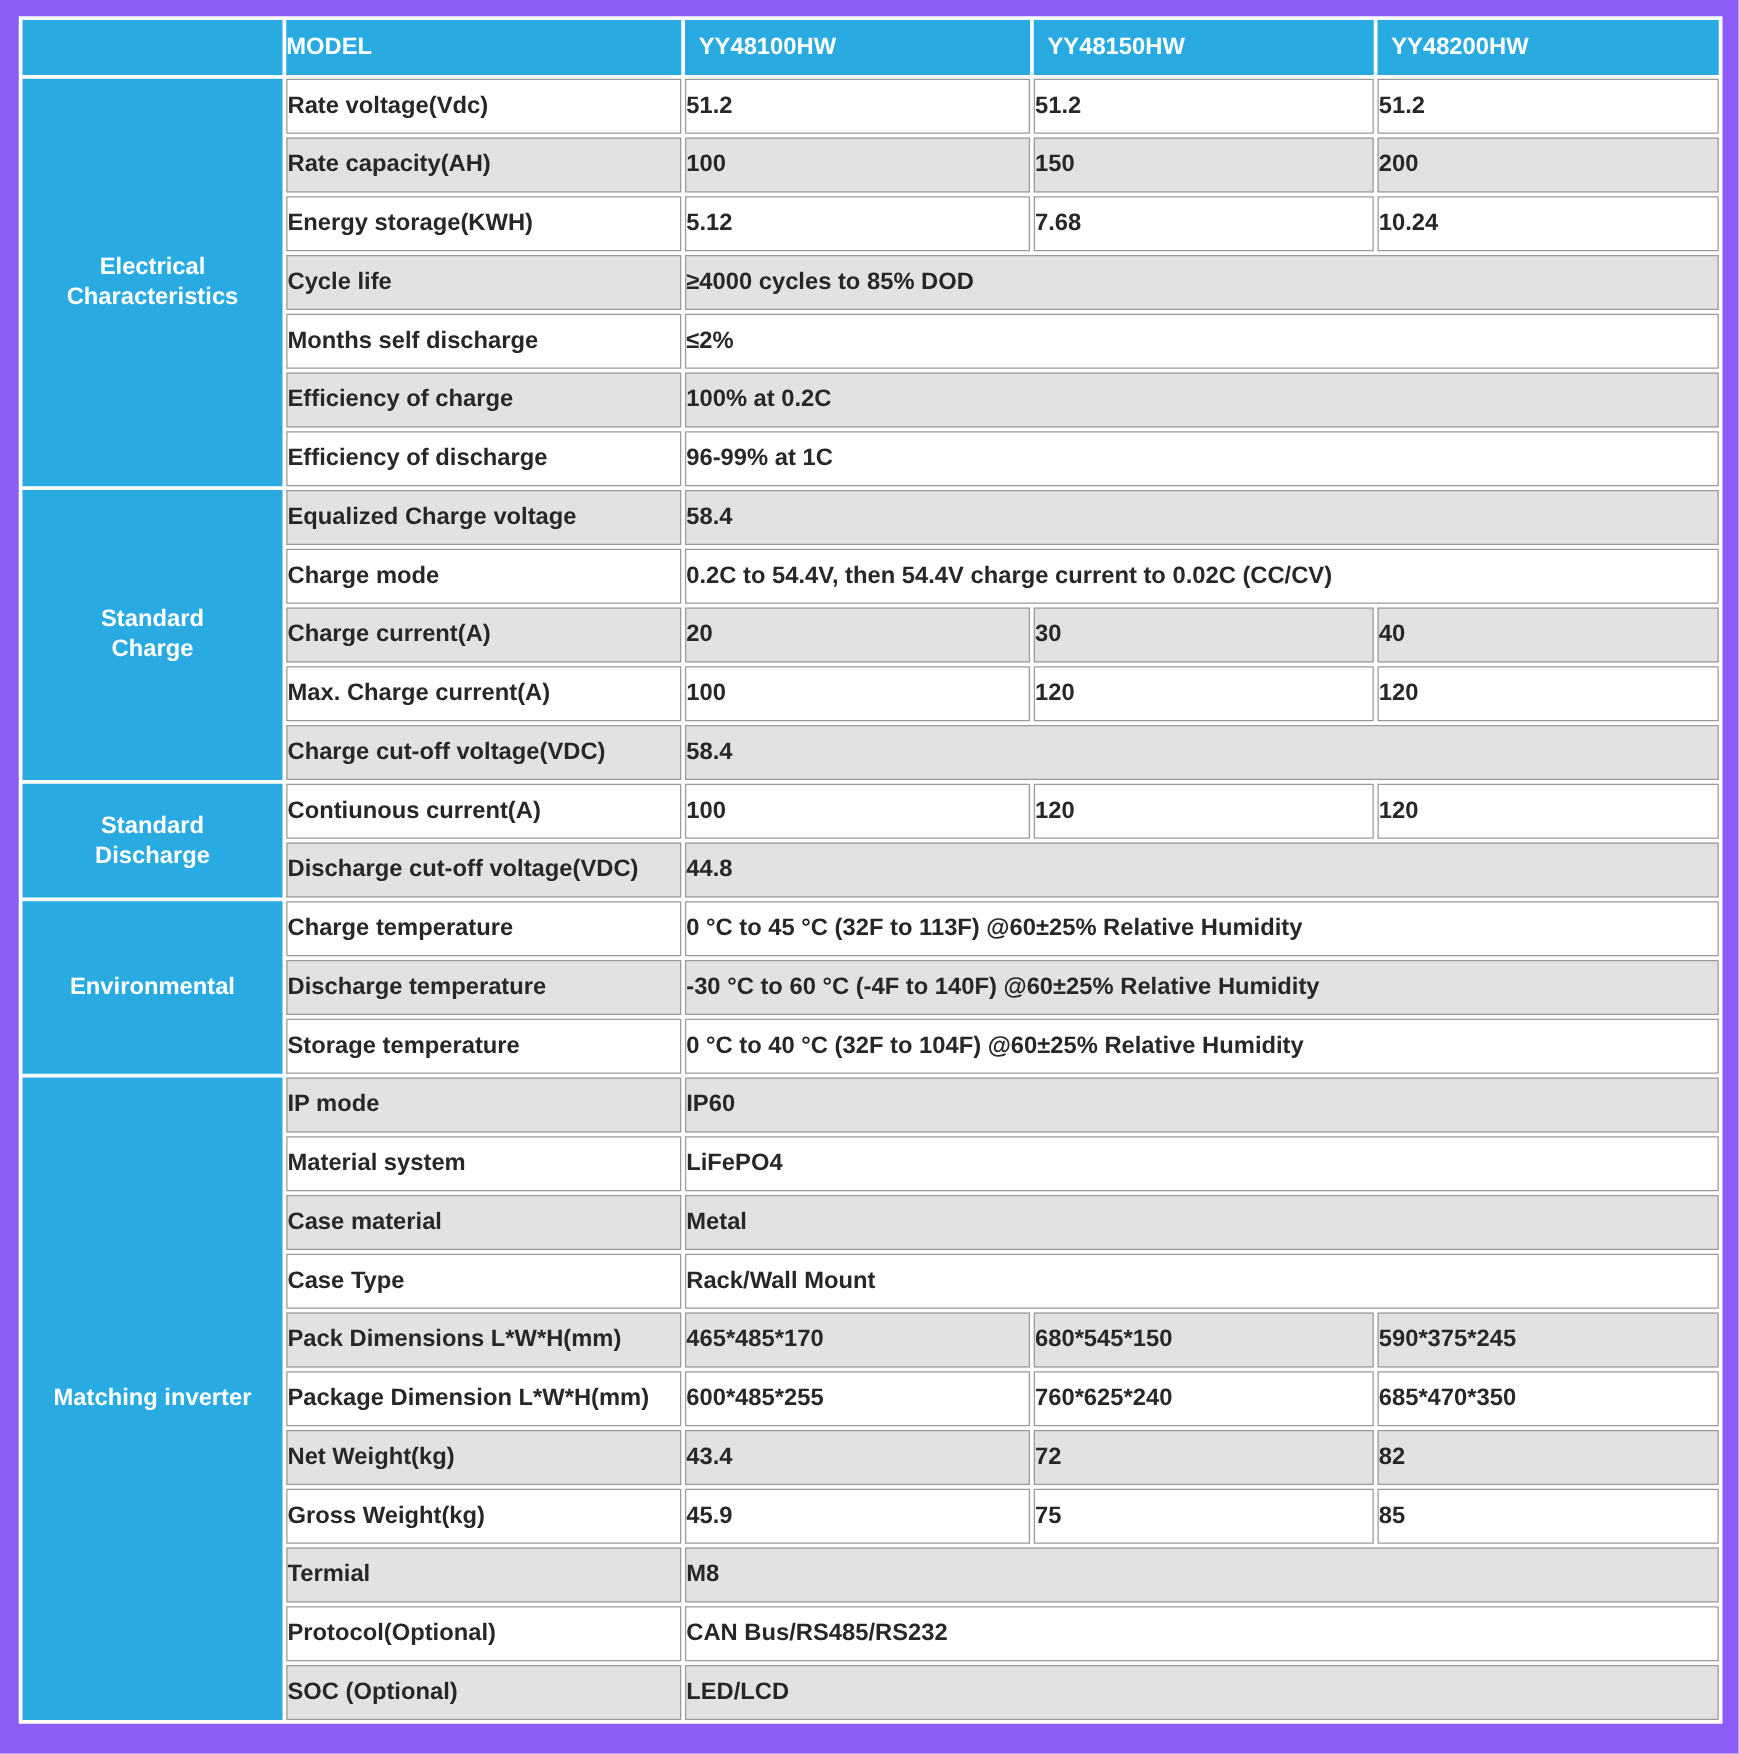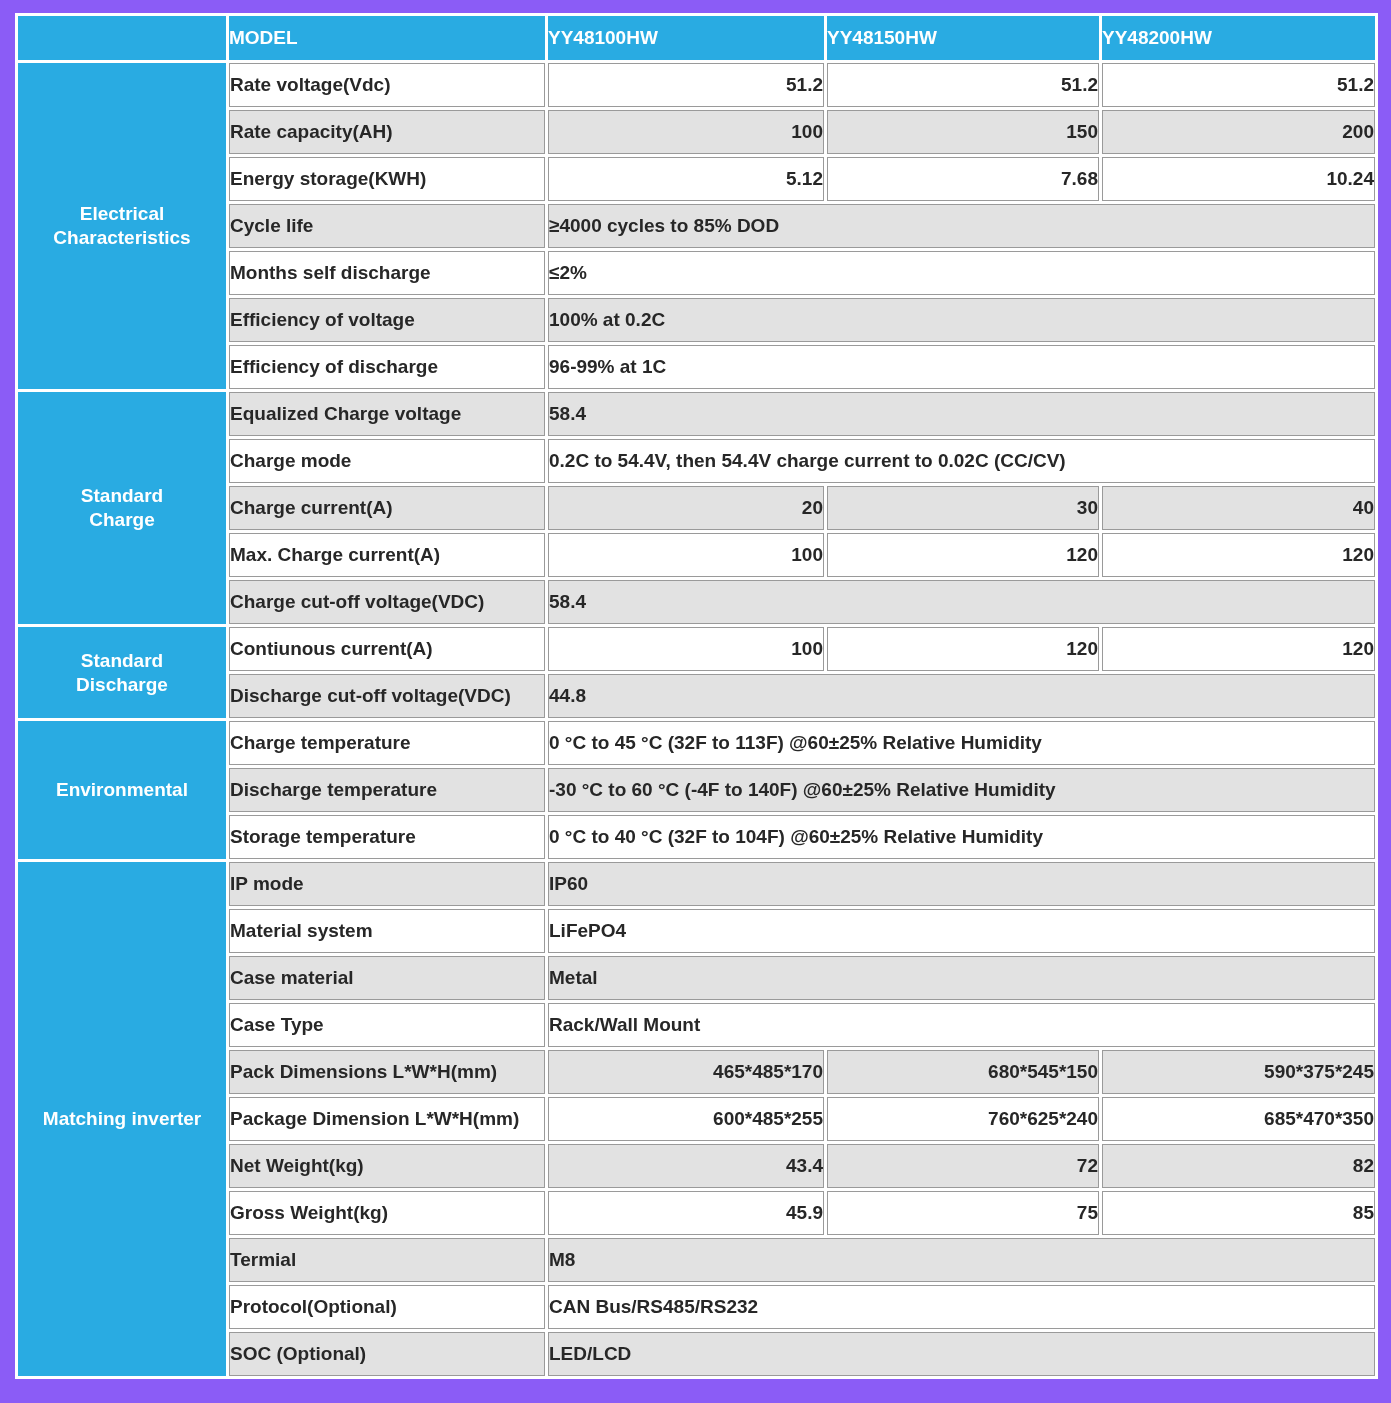--- a/index.html
+++ b/index.html
@@ -35,41 +35,41 @@
   
   th.corner{background:var(--accent);border:none;}
   th.head{
     background:var(--accent);
     color:var(--headtext);
     text-align:left;
     font-size:20px;
     padding-left:7px;
     white-space:nowrap;
   }
-  th.head.model-col{}
+  th.head.model-col{padding-left:11px;}
   
   td.cat{
     background:var(--accent);
     color:var(--headtext);
     text-align:center;
     vertical-align:middle;
     font-size:21px;
     line-height:1.25;
     white-space:pre-line;
     border:none;
   }
   
   td.lab, td.val{
     background:#ffffff;
     border:1px solid var(--border);
     vertical-align:middle;
     white-space:nowrap;
   }
   td.lab{padding-left:7px;margin-left:18px;}
-  td.val{padding-left:11px;text-align:right;}
+  td.val{padding-left:11px;}
   td.val.merged{text-align:left;padding-left:0;}
   tr.alt td.lab, tr.alt td.val{background:var(--alt);}
 </style>
 </head>
 <body>
 
 <div class="page">
   <table class="spec">
     <colgroup>
       <col style="width:208px">
@@ -111,21 +111,21 @@
         </tr>
         <tr class="alt">
           <td class="lab">Cycle life</td>
           <td colspan="3" class="val merged">≥4000 cycles to 85% DOD</td>
         </tr>
         <tr>
           <td class="lab">Months self discharge</td>
           <td colspan="3" class="val merged">≤2%</td>
         </tr>
         <tr class="alt">
-          <td class="lab">Efficiency of voltage</td>
+          <td class="lab">Efficiency of charge</td>
           <td colspan="3" class="val merged">100% at 0.2C</td>
         </tr>
         <tr>
           <td class="lab">Efficiency of discharge</td>
           <td colspan="3" class="val merged">96-99% at 1C</td>
         </tr>
         <tr class="alt">
           <td rowspan="5" class="cat">Standard
 Charge</td>
           <td class="lab">Equalized Charge voltage</td>

